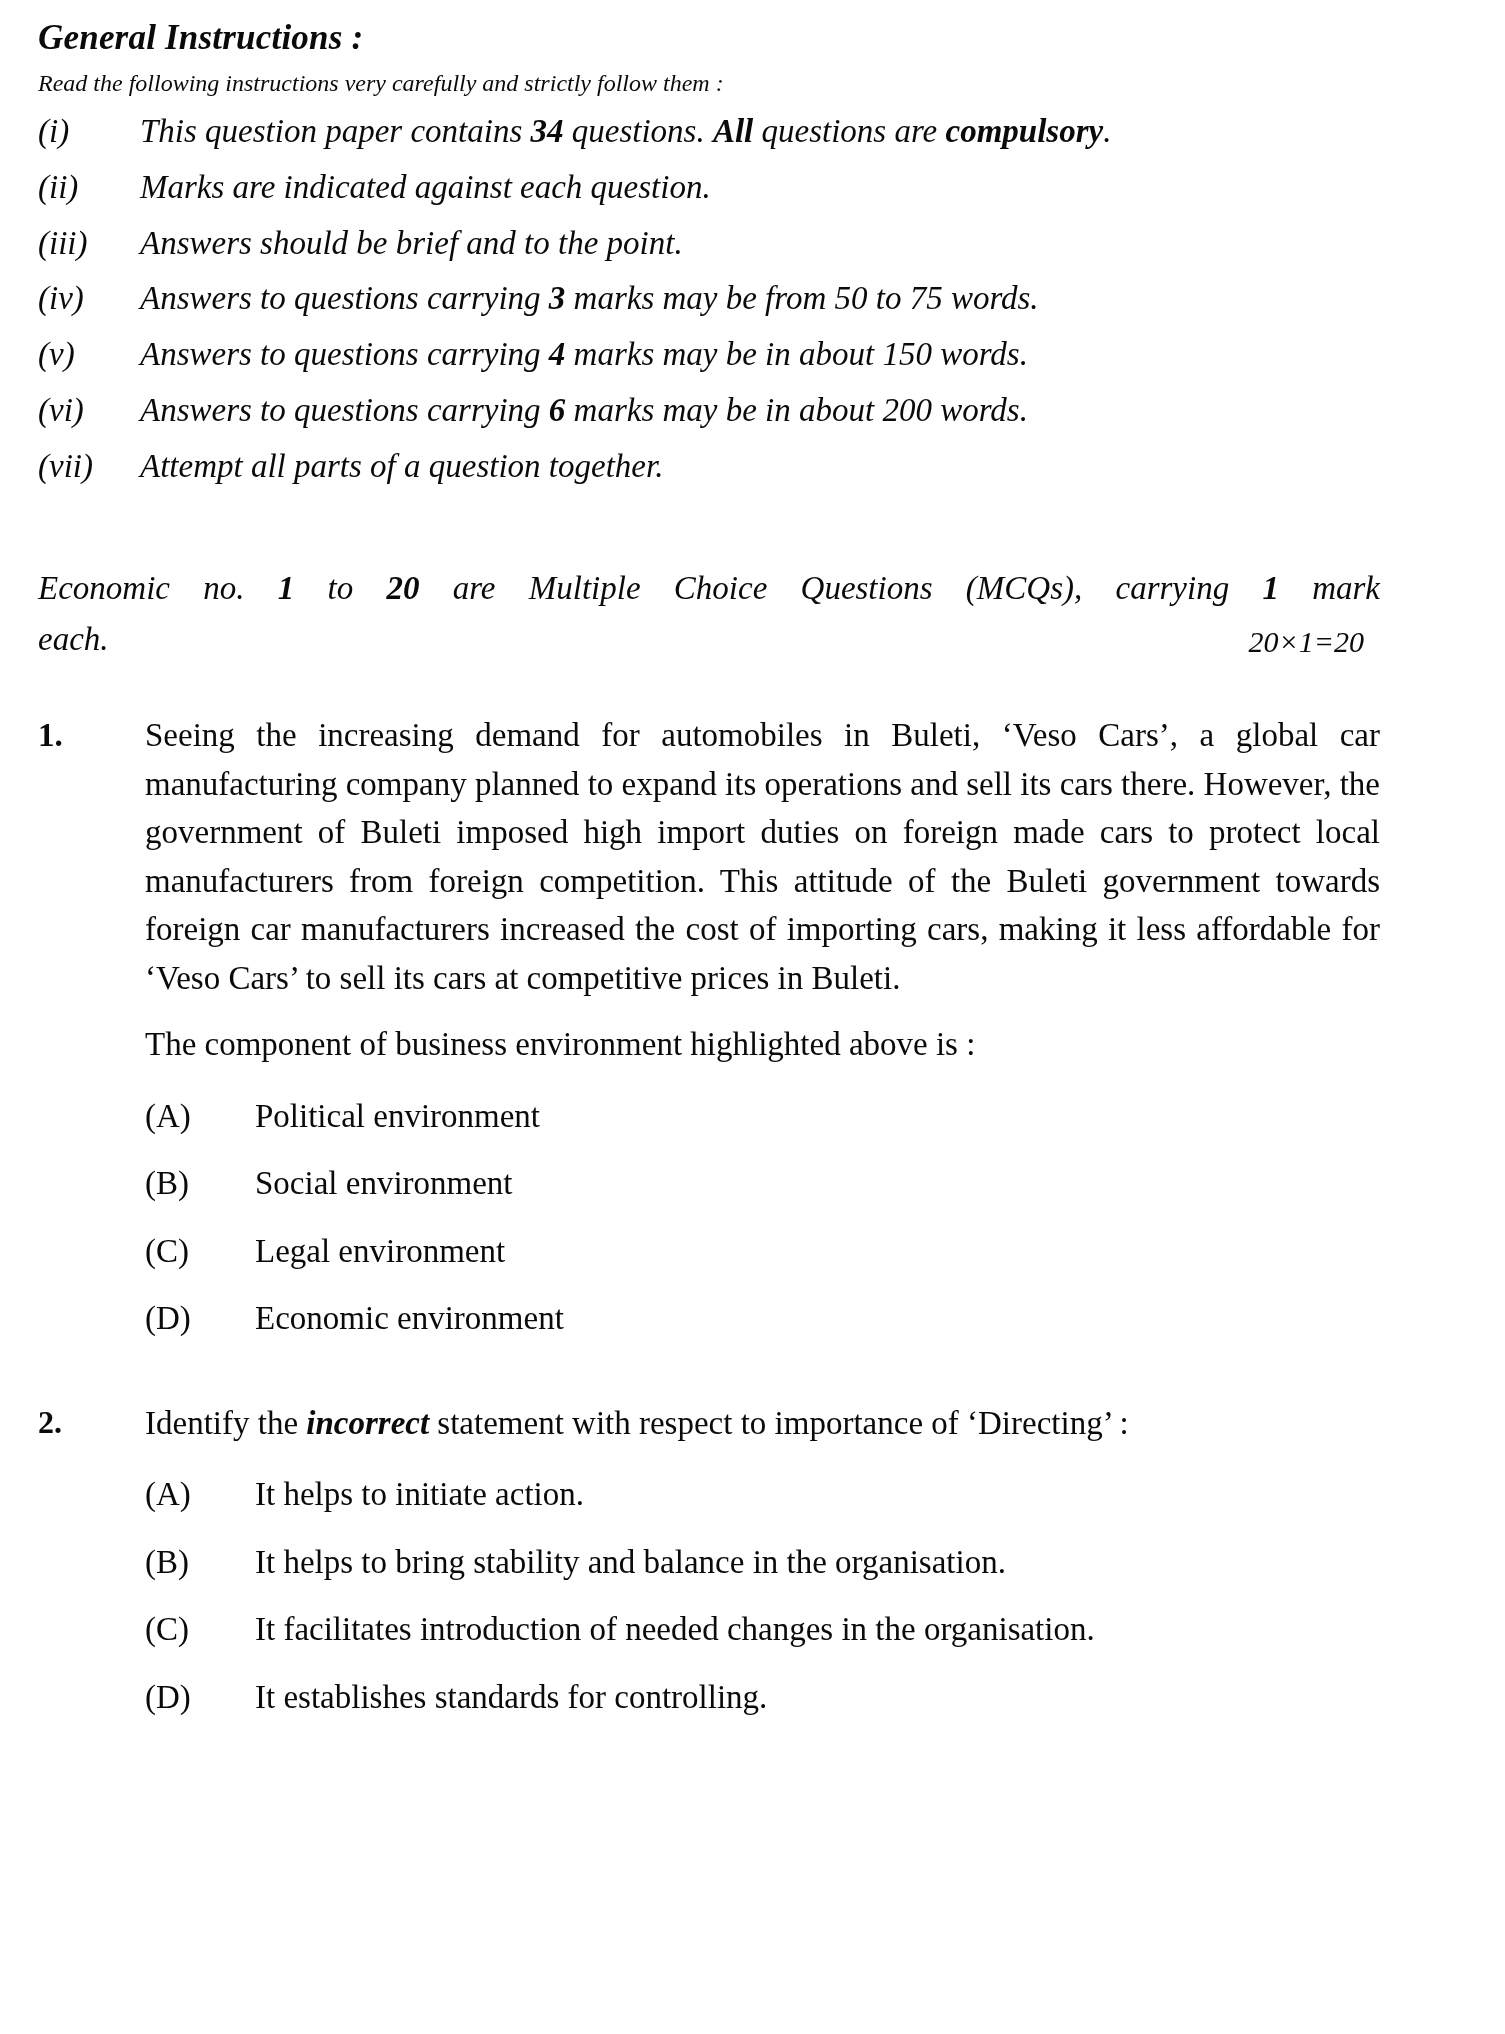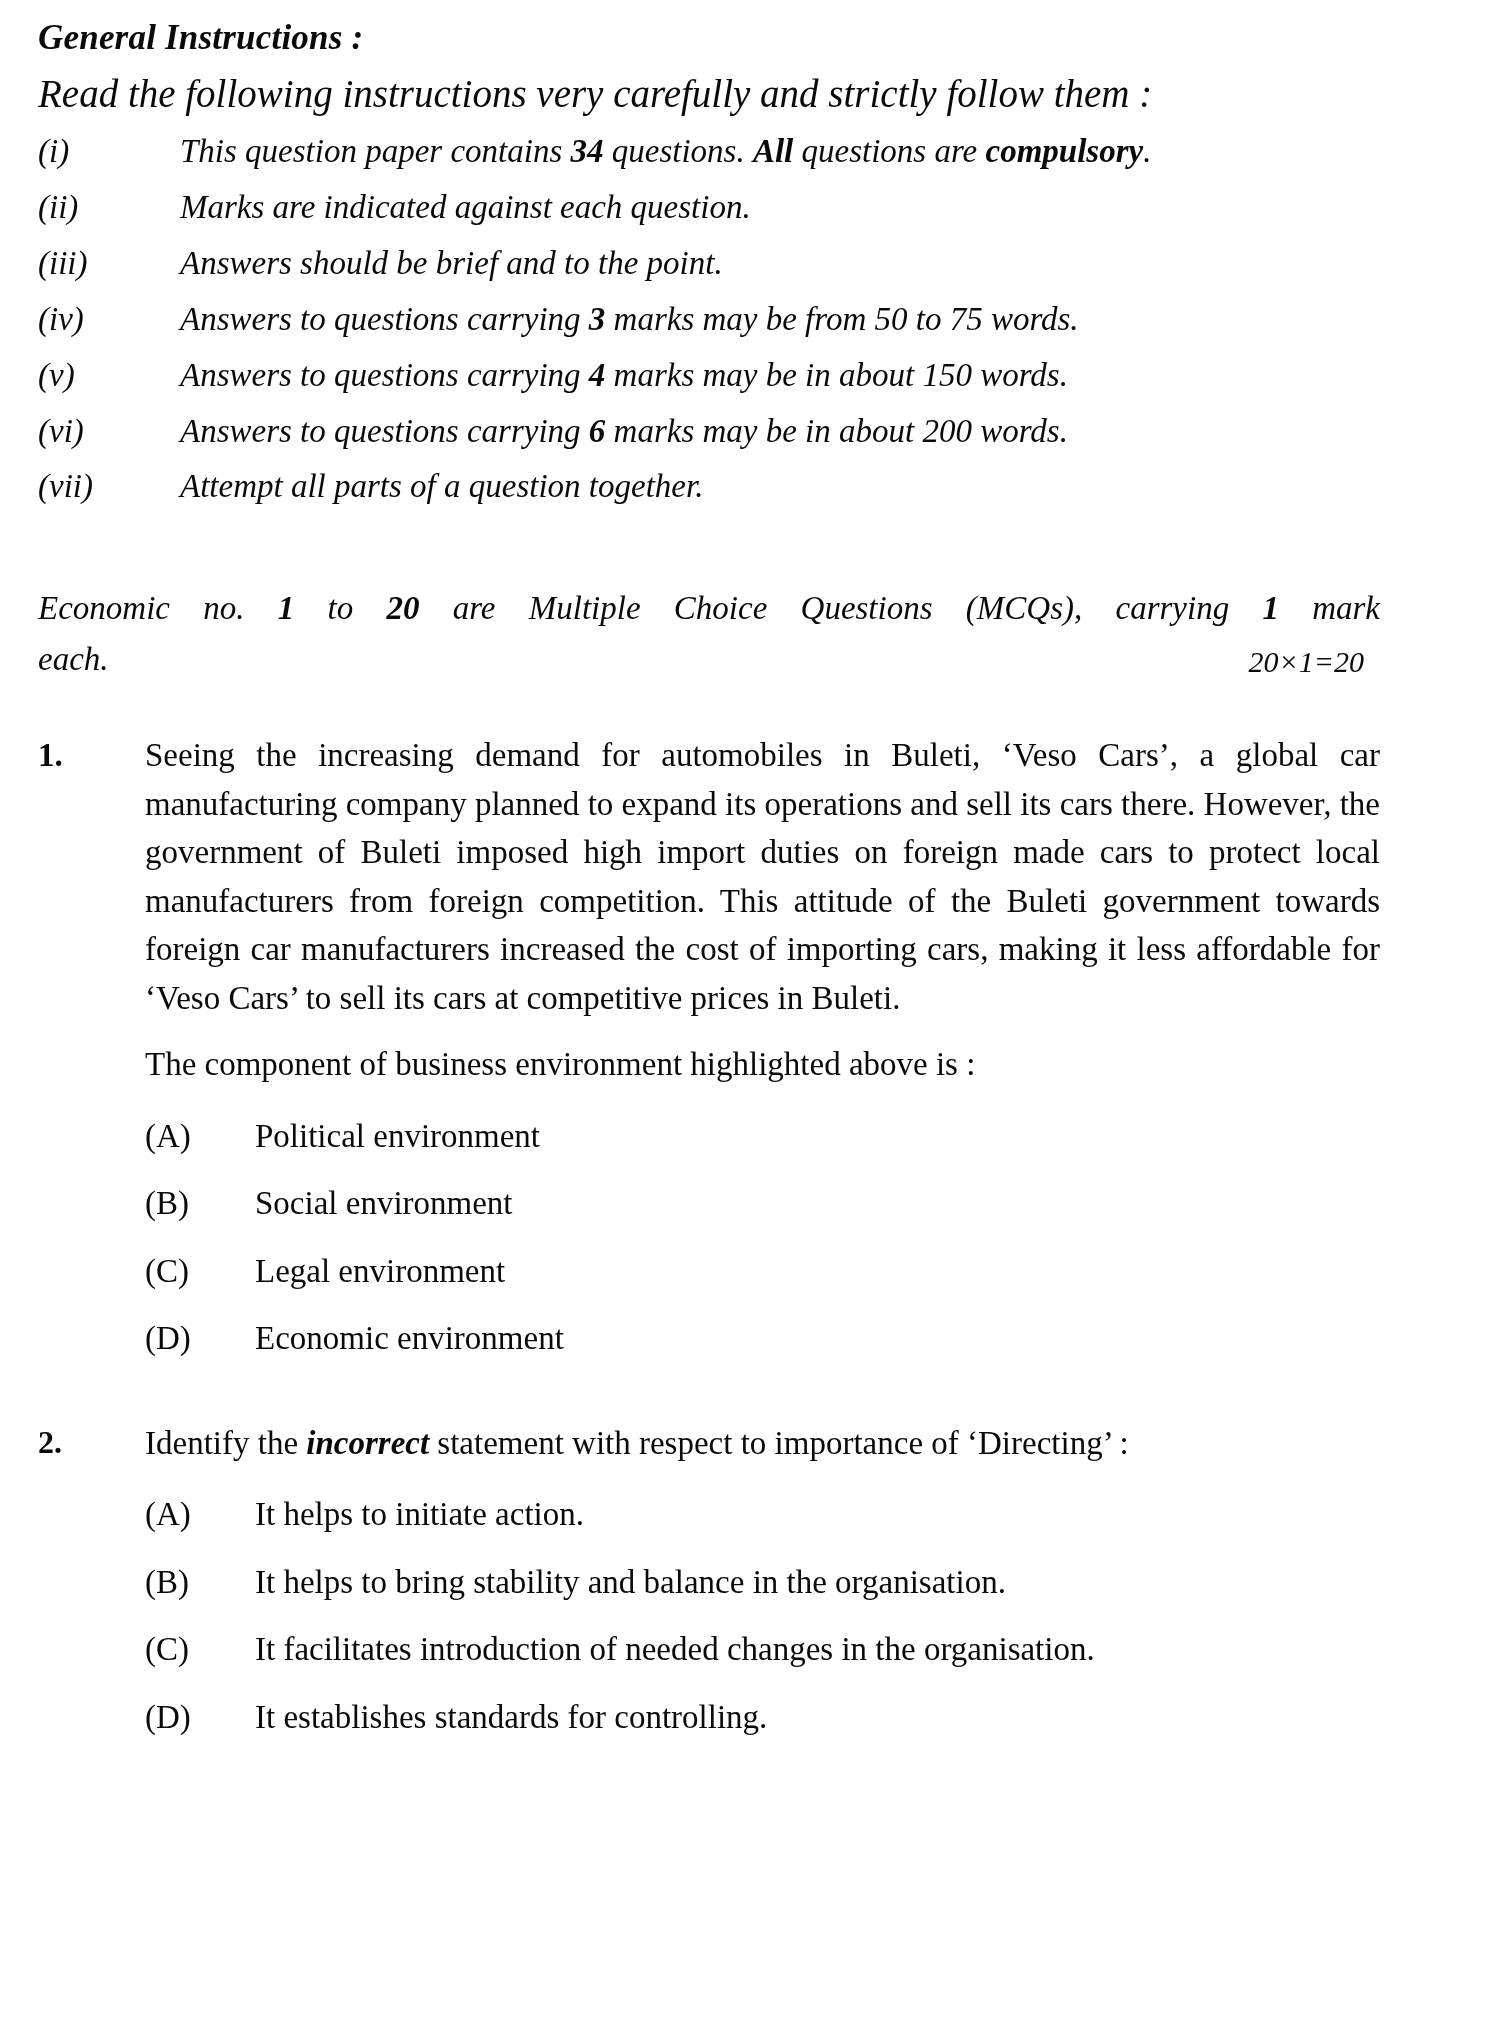--- a/index.html
+++ b/index.html
@@ -26,21 +26,21 @@
   .instr-heading {
     font-style: italic;
     font-weight: bold;
     font-size: 35px;
     line-height: 1.35;
     letter-spacing: 0.2px;
     margin: 0 0 6px 0;
   }
   .instr-lead {
     font-style: italic;
-    font-size: 39px;
+    font-size: 24px;
     line-height: 1.36;
     margin: 0 0 4px 0;
   }
   .instr-list {
     margin: 0;
     padding: 0;
     list-style: none;
   }
   .instr-item {
     display: flex;
@@ -50,21 +50,20 @@
     line-height: 1.45;
     margin: 0;
     padding: 4px 0 4px 0;
   }
   .instr-num {
     flex: 0 0 102px;
     font-style: italic;
   }
   .instr-text {
     flex: 1 1 auto;
-    margin-left: 40px;
   }
   .instr-text b {
     font-weight: bold;
     font-style: italic;
   }
 
   
   .mcq-intro {
     position: relative;
     font-style: italic;

